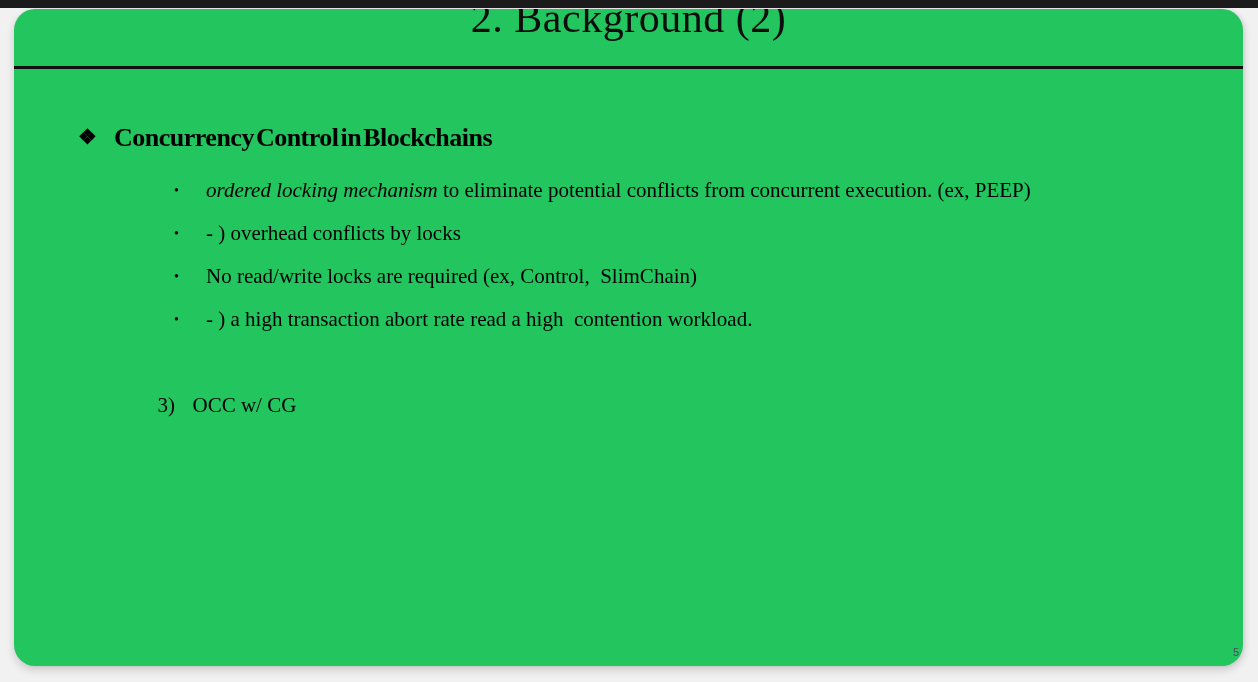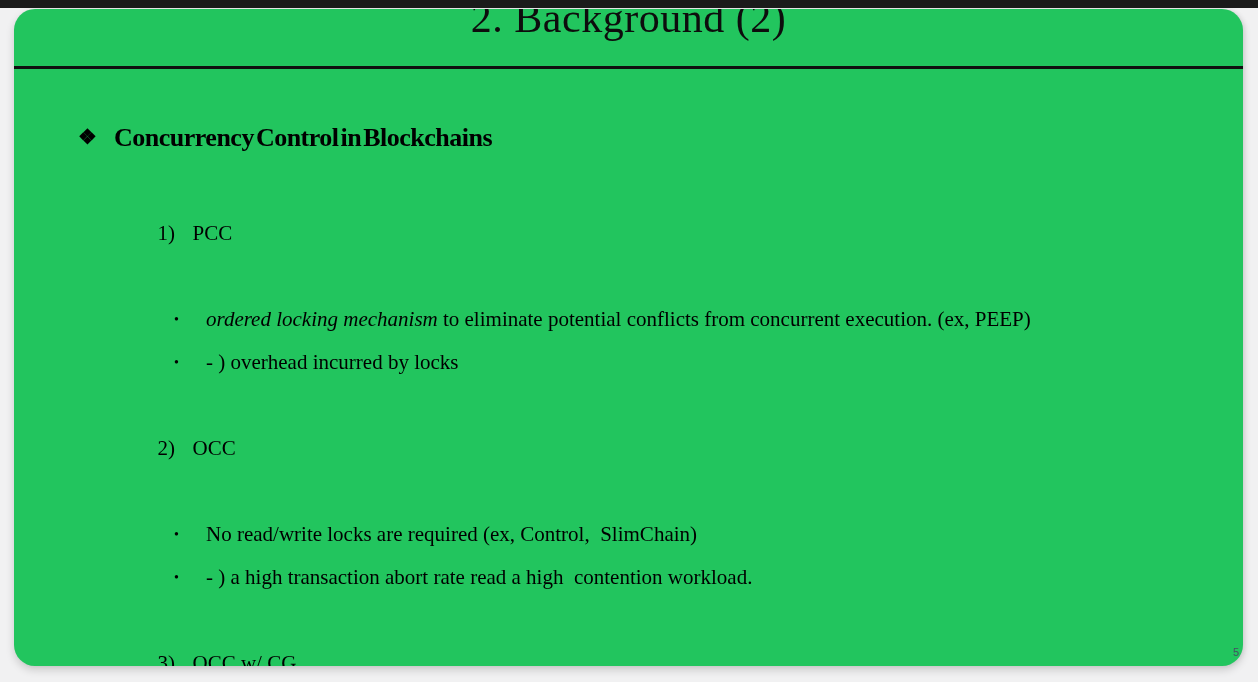--- a/index.html
+++ b/index.html
@@ -91,37 +91,31 @@
   <div class="slide-title">2. Background (2)</div>
 
   <hr class="title-rule">
 
   <div class="heading-row">
     <span class="diamond-icon">❖</span><span class="heading-text">Concurrency Control in Blockchains</span>
   </div>
 
   <div class="list">
 
-    <div class="row num-row">
-      <span class="num">1)</span><span>PCC</span>
-    </div>
 
     <div class="row bullet-row">
       <span class="dot">•</span>
       <span class="bullet-text"><span class="it">ordered locking mechanism</span><span> to eliminate potential conflicts from concurrent execution. (ex, PEEP)</span></span>
     </div>
 
     <div class="row bullet-row">
       <span class="dot">•</span>
-      <span class="bullet-text"><span>- ) overhead incurred by locks</span></span>
+      <span class="bullet-text"><span>- ) overhead conflicts by locks</span></span>
     </div>
 
-    <div class="row num-row">
-      <span class="num">2)</span><span>OCC</span>
-    </div>
 
     <div class="row bullet-row">
       <span class="dot">•</span>
       <span class="bullet-text"><span>No read/write locks are required (ex, Control,  SlimChain)</span></span>
     </div>
 
     <div class="row bullet-row">
       <span class="dot">•</span>
       <span class="bullet-text"><span>- ) a high transaction abort rate read a high  contention workload.</span></span>
     </div>

